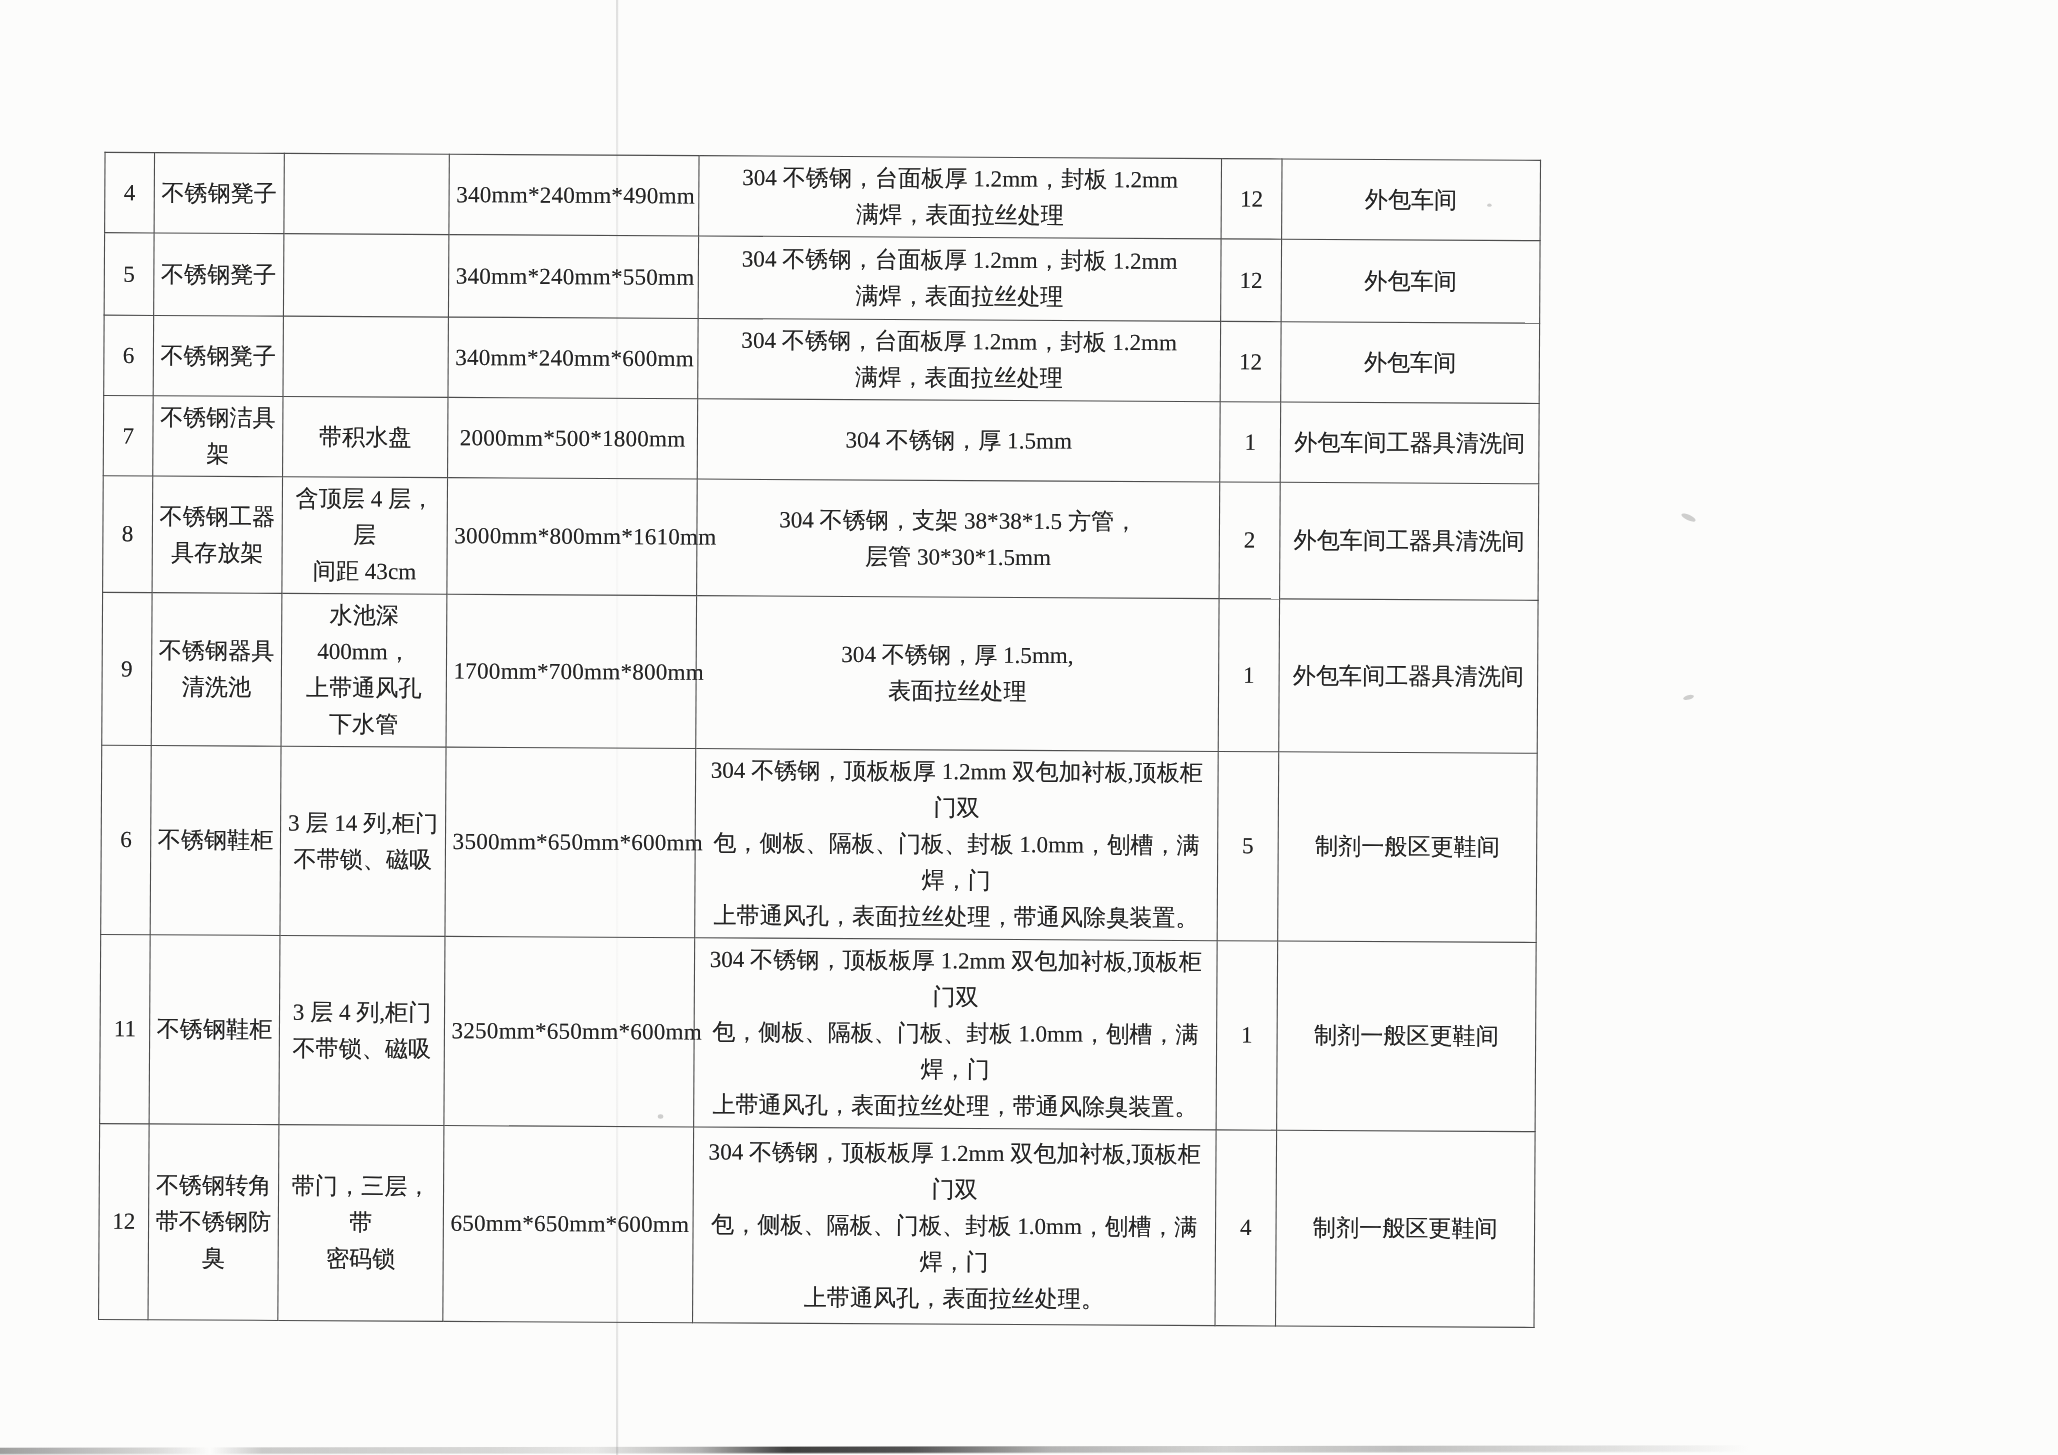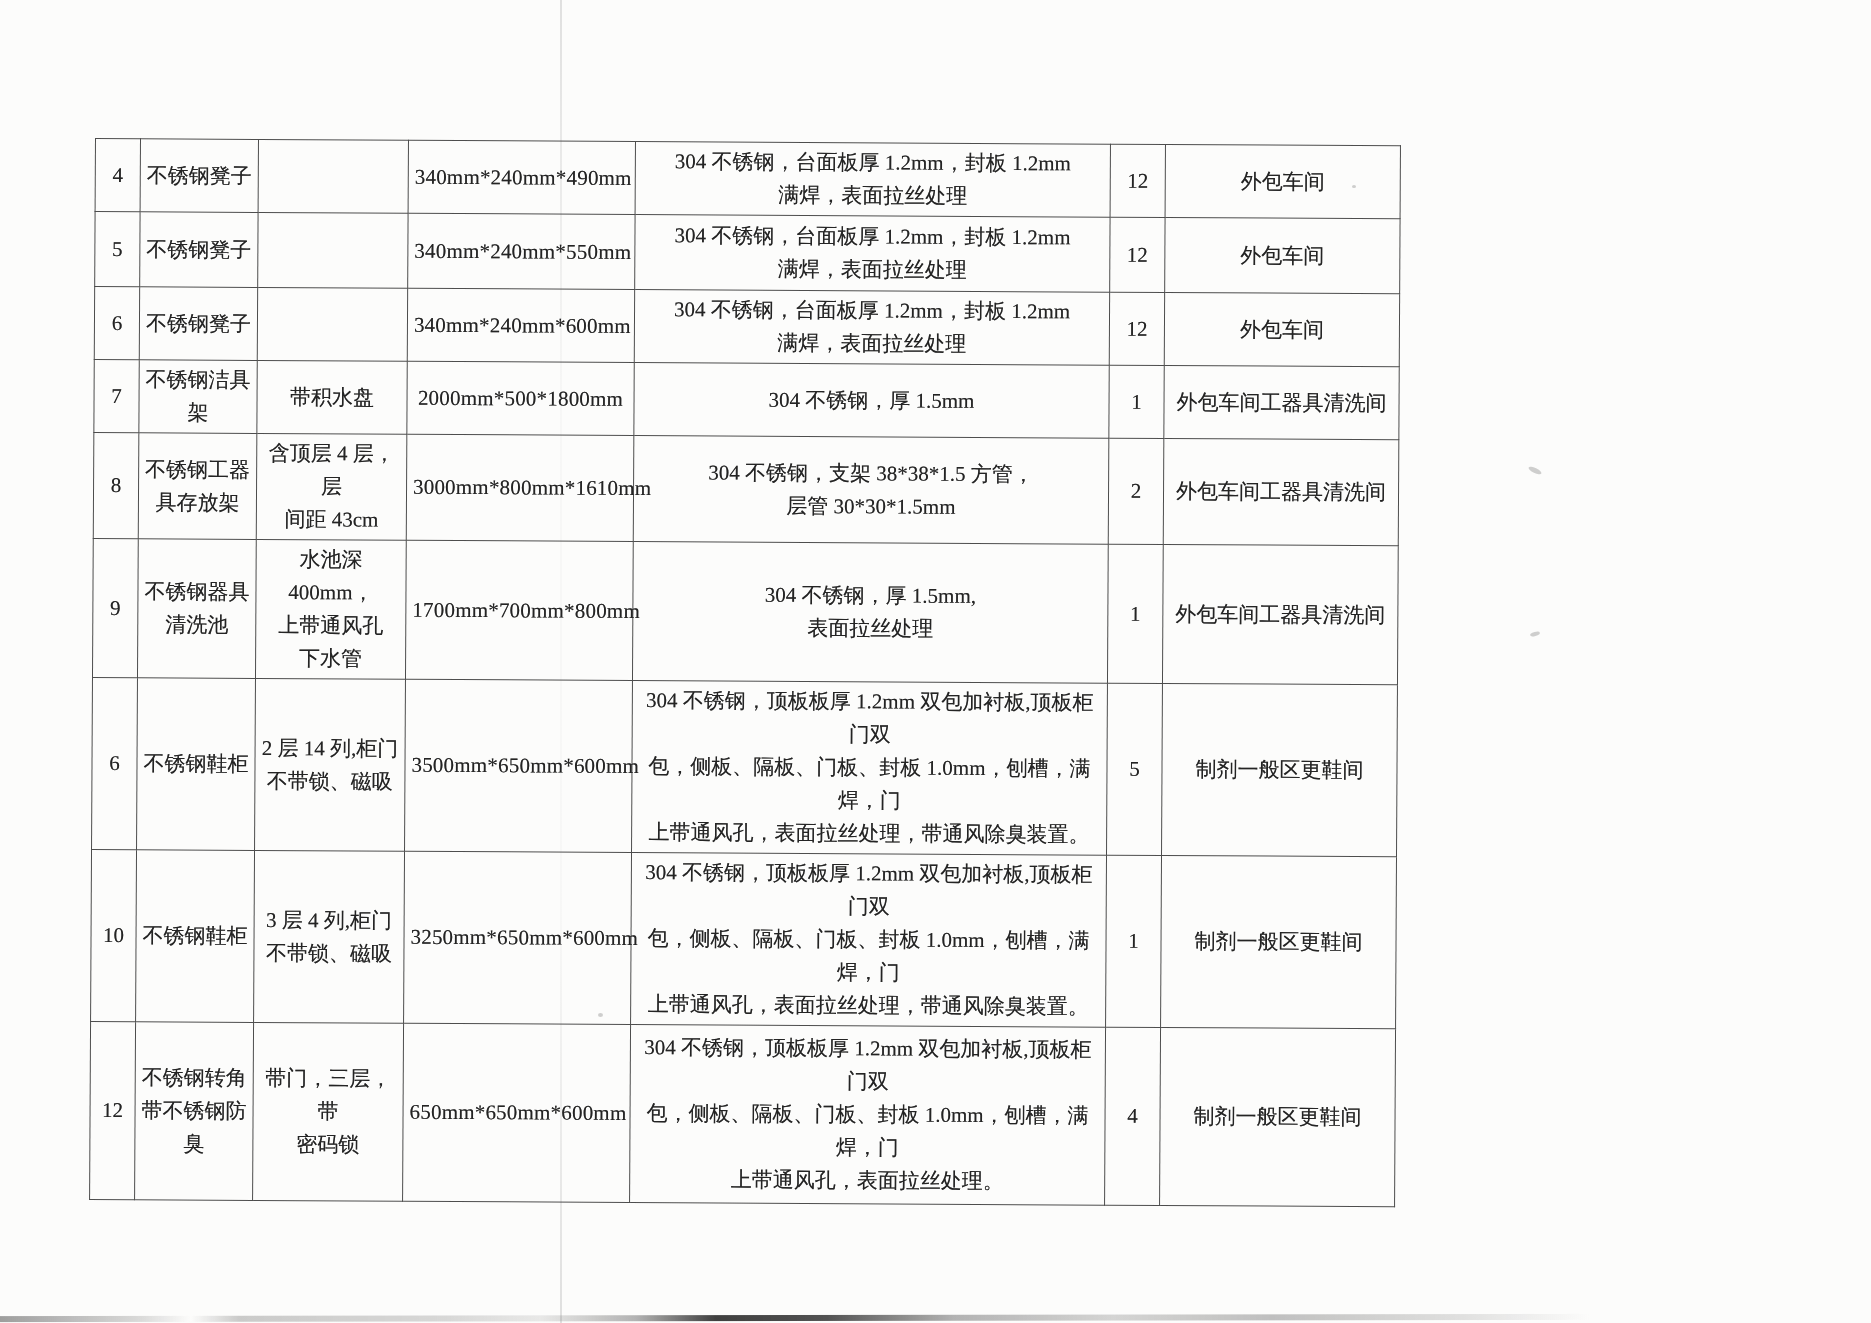--- a/index.html
+++ b/index.html
@@ -150,31 +150,31 @@
 下水管</td>
     <td class="c-size">1700mm*700mm*800mm</td>
     <td class="c-spec">304 不锈钢，厚 1.5mm,
 表面拉丝处理</td>
     <td class="c-qty">1</td>
     <td class="c-loc">外包车间工器具清洗间</td>
   </tr>
           <tr style="height: 145px;">
     <td class="c-no">6</td>
     <td class="c-name">不锈钢鞋柜</td>
-    <td class="c-feat">2 层 14 列,柜门
+    <td class="c-feat">3 层 14 列,柜门
 不带锁、磁吸</td>
     <td class="c-size">3500mm*650mm*600mm</td>
     <td class="c-spec">304 不锈钢，顶板板厚 1.2mm 双包加衬板,顶板柜门双
 包，侧板、隔板、门板、封板 1.0mm，刨槽，满焊，门
 上带通风孔，表面拉丝处理，带通风除臭装置。</td>
     <td class="c-qty">5</td>
     <td class="c-loc">制剂一般区更鞋间</td>
   </tr>
           <tr style="height: 118px;">
-    <td class="c-no">10</td>
+    <td class="c-no">11</td>
     <td class="c-name">不锈钢鞋柜</td>
     <td class="c-feat">3 层 4 列,柜门
 不带锁、磁吸</td>
     <td class="c-size">3250mm*650mm*600mm</td>
     <td class="c-spec">304 不锈钢，顶板板厚 1.2mm 双包加衬板,顶板柜门双
 包，侧板、隔板、门板、封板 1.0mm，刨槽，满焊，门
 上带通风孔，表面拉丝处理，带通风除臭装置。</td>
     <td class="c-qty">1</td>
     <td class="c-loc">制剂一般区更鞋间</td>
   </tr>

